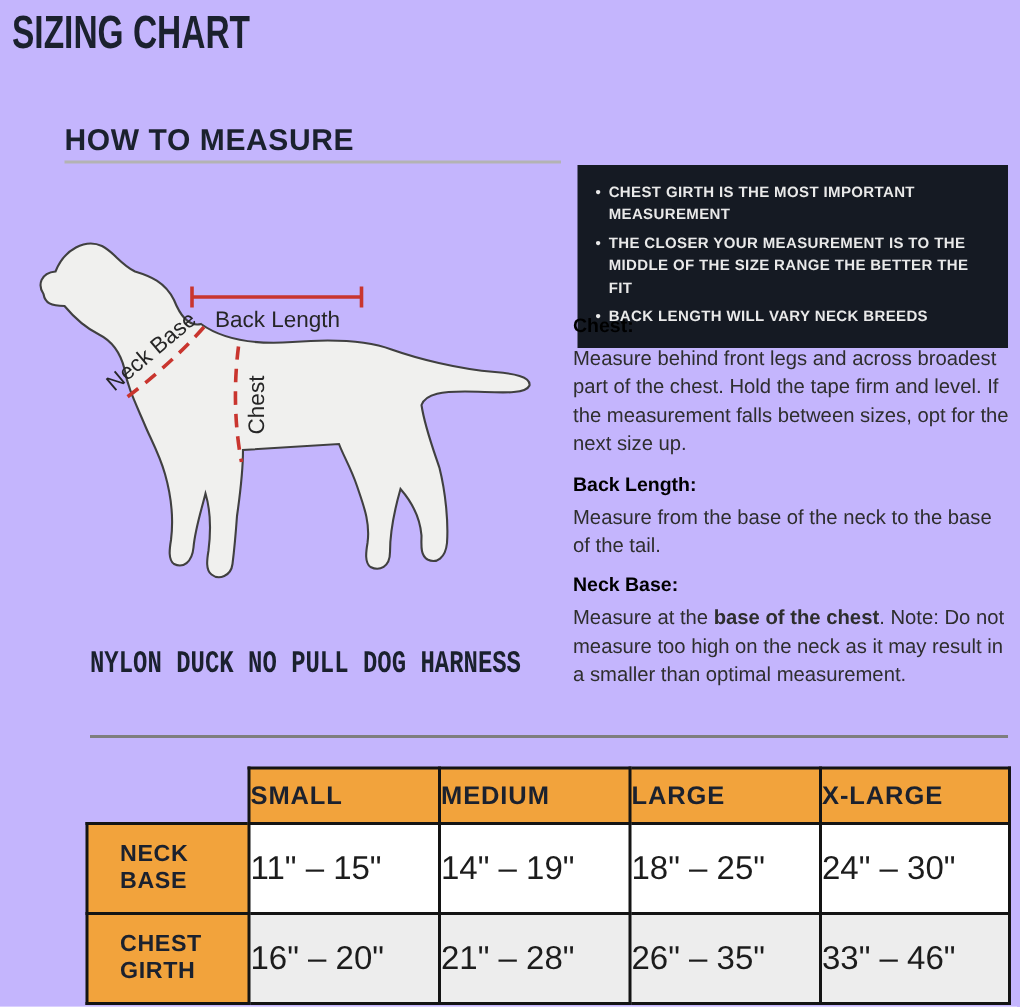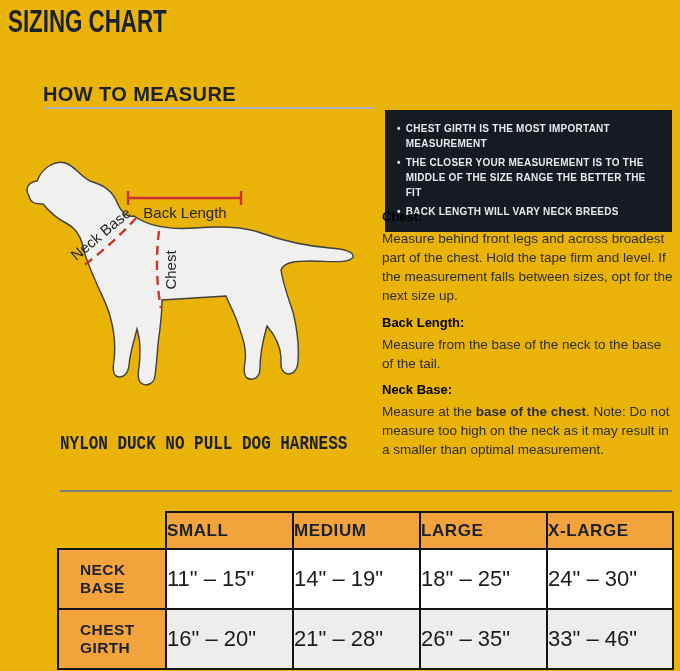--- a/index.html
+++ b/index.html
@@ -4,21 +4,21 @@
 <style>
   * { box-sizing: border-box; margin: 0; padding: 0; }
   body {
     background: #ffffff;
     font-family: "Liberation Sans", sans-serif;
   }
   #page {
     position: relative;
     width: 680px;
     height: 671px;
-    background: #eab308;
+    background: #c4b5fd;
     overflow: hidden;
     --brand-navy: #1B212E;
     --brand-gold: #F2A33C;
     --accent-red: #C9352E;
     --tip-box-bg: #151A23;
     --body-text: #2E2E2E;
   }
   .abs { position: absolute; }
 
   

